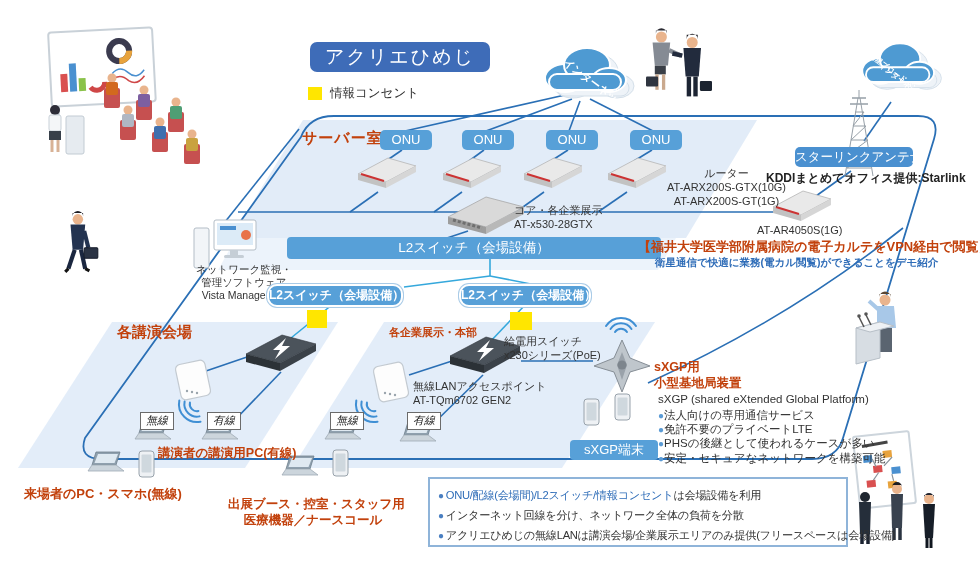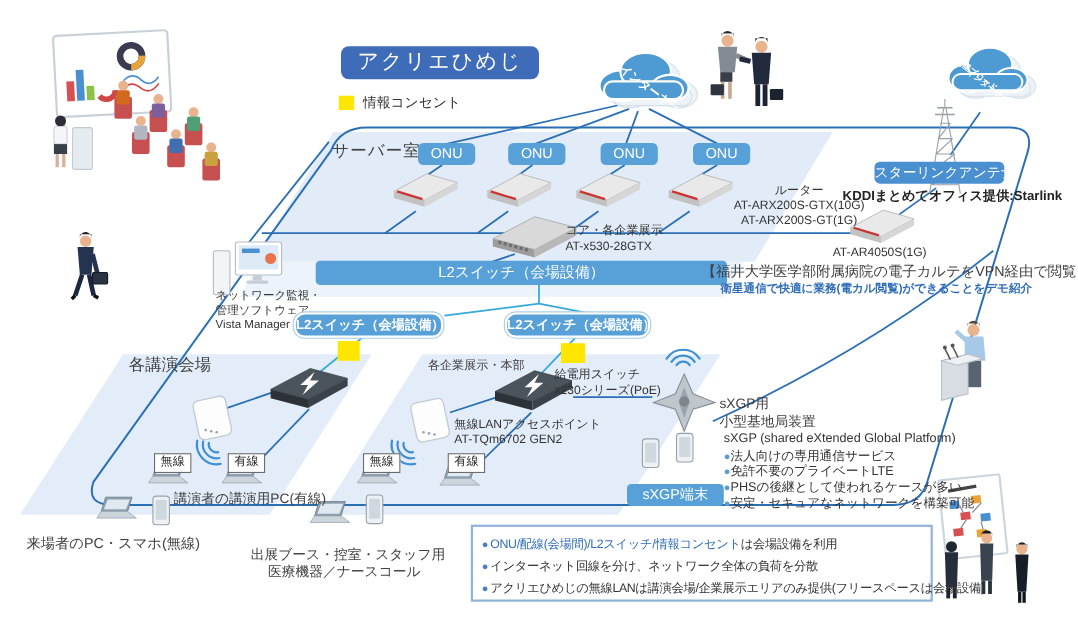--- a/index.html
+++ b/index.html
@@ -1,25 +1,25 @@
 <!DOCTYPE html>
 <html><head>
 <meta charset="utf-8">
 <style>
   html,body{margin:0;padding:0;background:#fff;}
   .stage{position:relative;width:980px;height:561px;background:#fff;overflow:hidden;
          font-family:"Liberation Sans","DejaVu Sans",sans-serif;}
   .abs{position:absolute;white-space:nowrap;line-height:1.25;}
-  .blue{color:#404040;font-weight:normal;}
+  .blue{color:#c2410c;font-weight:bold;}
   .dark{color:#333;}
   .badge{background:#57a0d8;color:#fff;font-weight:normal;text-align:center;border-radius:5px;}
   .pill{background:#57a0d8;color:#fff;font-weight:bold;text-align:center;border-radius:10px;
         border:2px solid #fff;box-shadow:0 0 0 1px #a9cbe7;}
   .nic{background:#fff;border:1px solid #6b6b6b;color:#222;text-align:left;font-size:11px;
-       padding:1px 5px;}
+       padding:1px 5px;font-style:italic;}
   .yellow{background:#ffe600;}
   .note-line{white-space:nowrap;font-size:11.2px;letter-spacing:-0.3px;line-height:1.78;}
   .note-line .n-dot{color:#4a7fc1;margin-right:2px;font-size:10px;}
   .note-line .n-lead{color:#2f6db8;}
   .note-line .n-text{color:#333;}
   svg text{font-family:"Liberation Sans","DejaVu Sans",sans-serif;}
 </style>
 </head>
 <body>
 
@@ -343,21 +343,21 @@
 </div>
 
 <div class="abs dark" style="left:667px;top:167px;font-size:11px;text-align:center;">
   <div>ルーター</div>
   <div>AT-ARX200S-GTX(10G)</div>
   <div>AT-ARX200S-GT(1G)</div>
 </div>
 
 <div class="abs badge" style="left:287px;top:237px;width:374px;height:22px;line-height:22px;font-size:13.5px;border-radius:4px;">L2スイッチ（会場設備）</div>
 
-<div class="abs dark" style="left:196px;top:263px;font-size:10.5px;">
+<div class="abs dark" style="left:196px;top:263px;font-size:10.5px;text-align:center;">
   <div>ネットワーク監視・</div>
   <div>管理ソフトウェア</div>
   <div>Vista Manager EX</div>
 </div>
 
 <div class="abs pill" style="left:267px;top:284px;width:132px;height:19px;line-height:19px;font-size:12px;">L2スイッチ（会場設備）</div>
 <div class="abs pill" style="left:459px;top:284px;width:128px;height:19px;line-height:19px;font-size:12px;">L2スイッチ（会場設備）</div>
 
 <div class="abs yellow" style="left:307px;top:310px;width:20px;height:18px;"></div>
 <div class="abs yellow" style="left:510px;top:312px;width:22px;height:18px;"></div>

